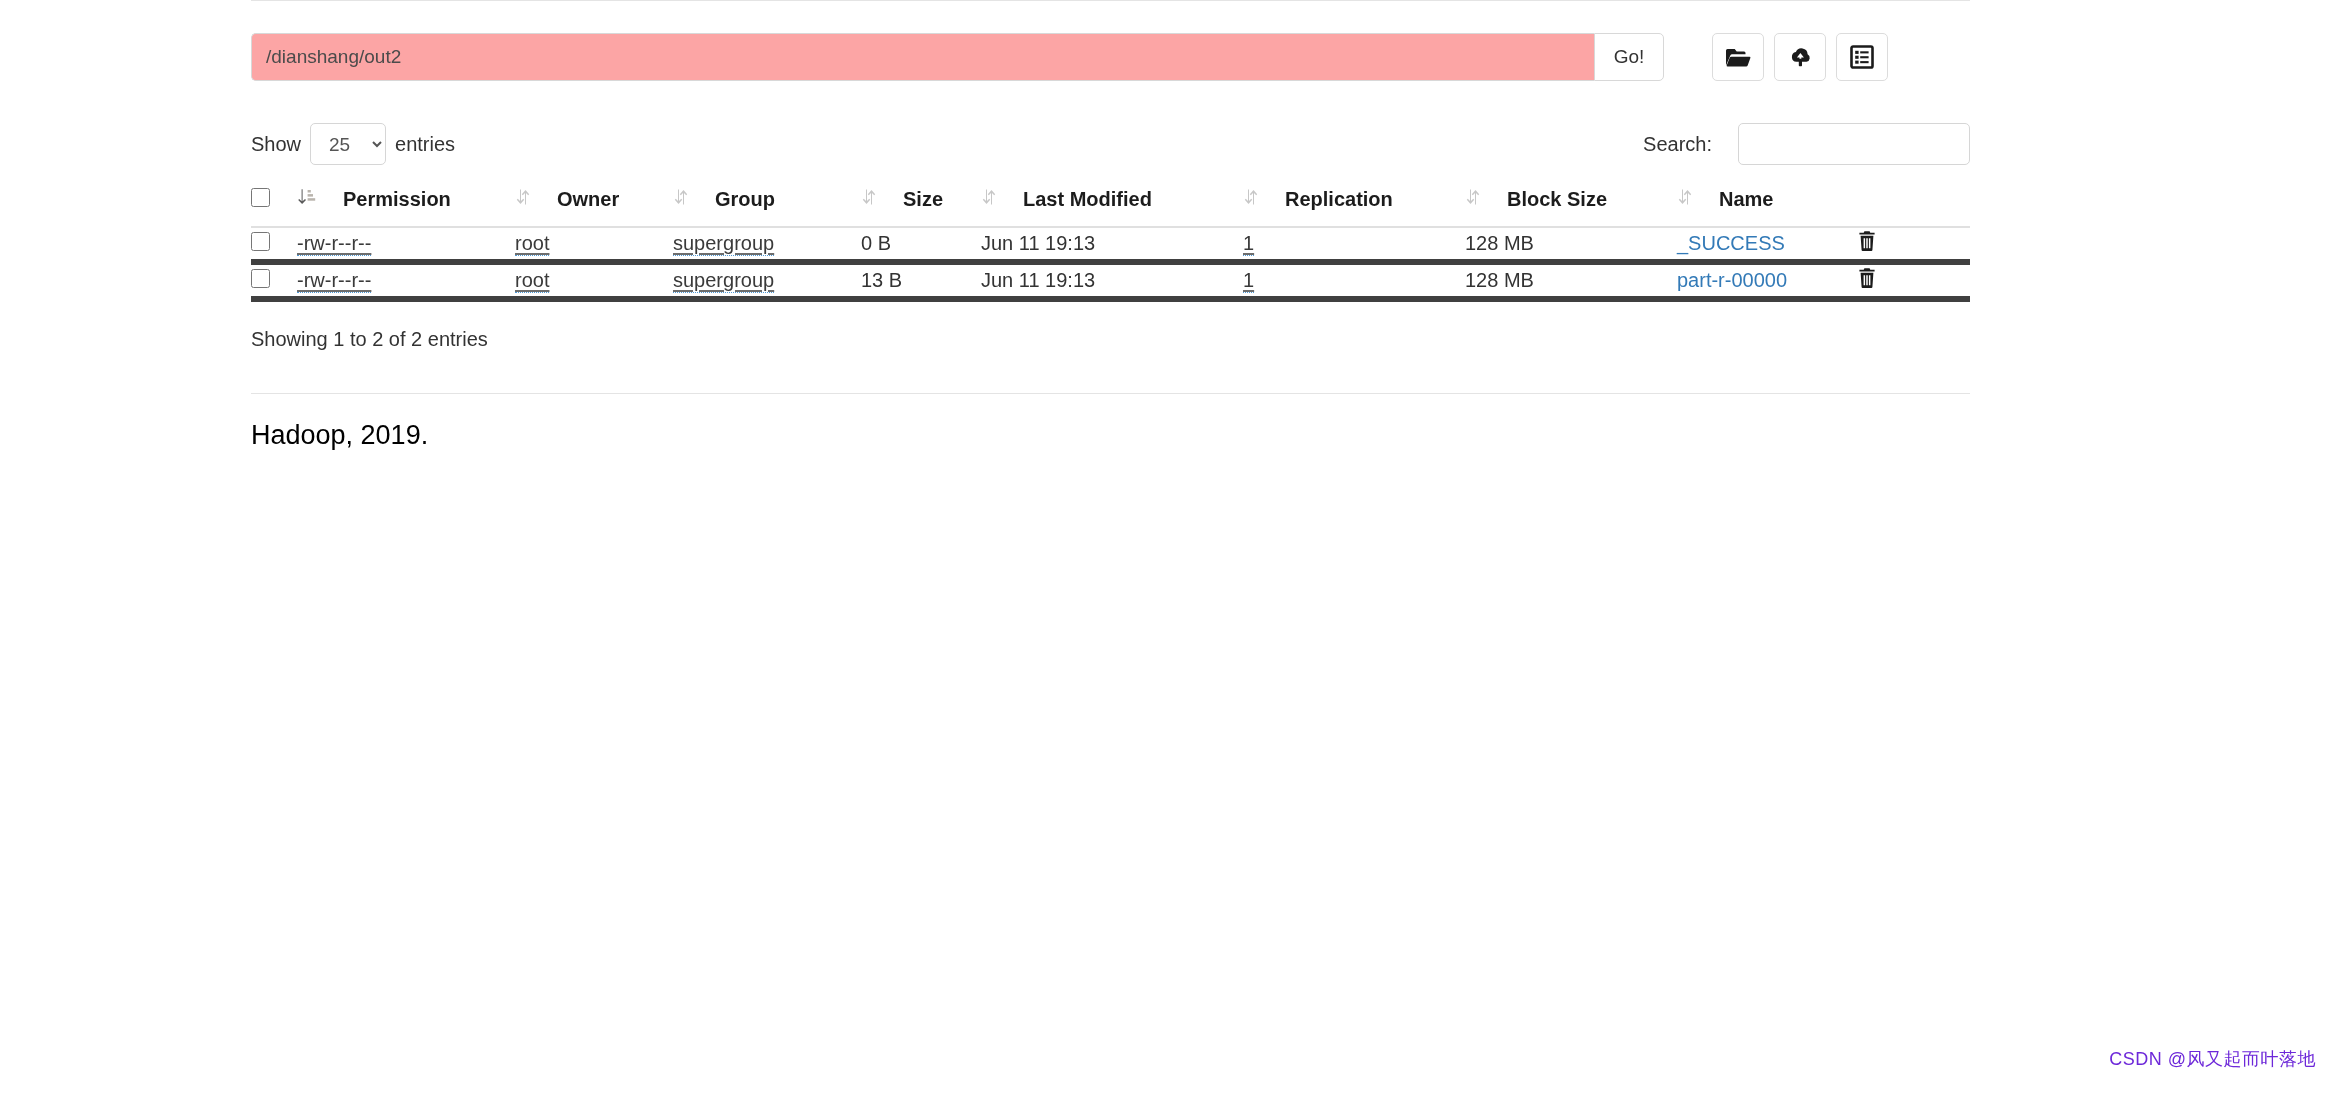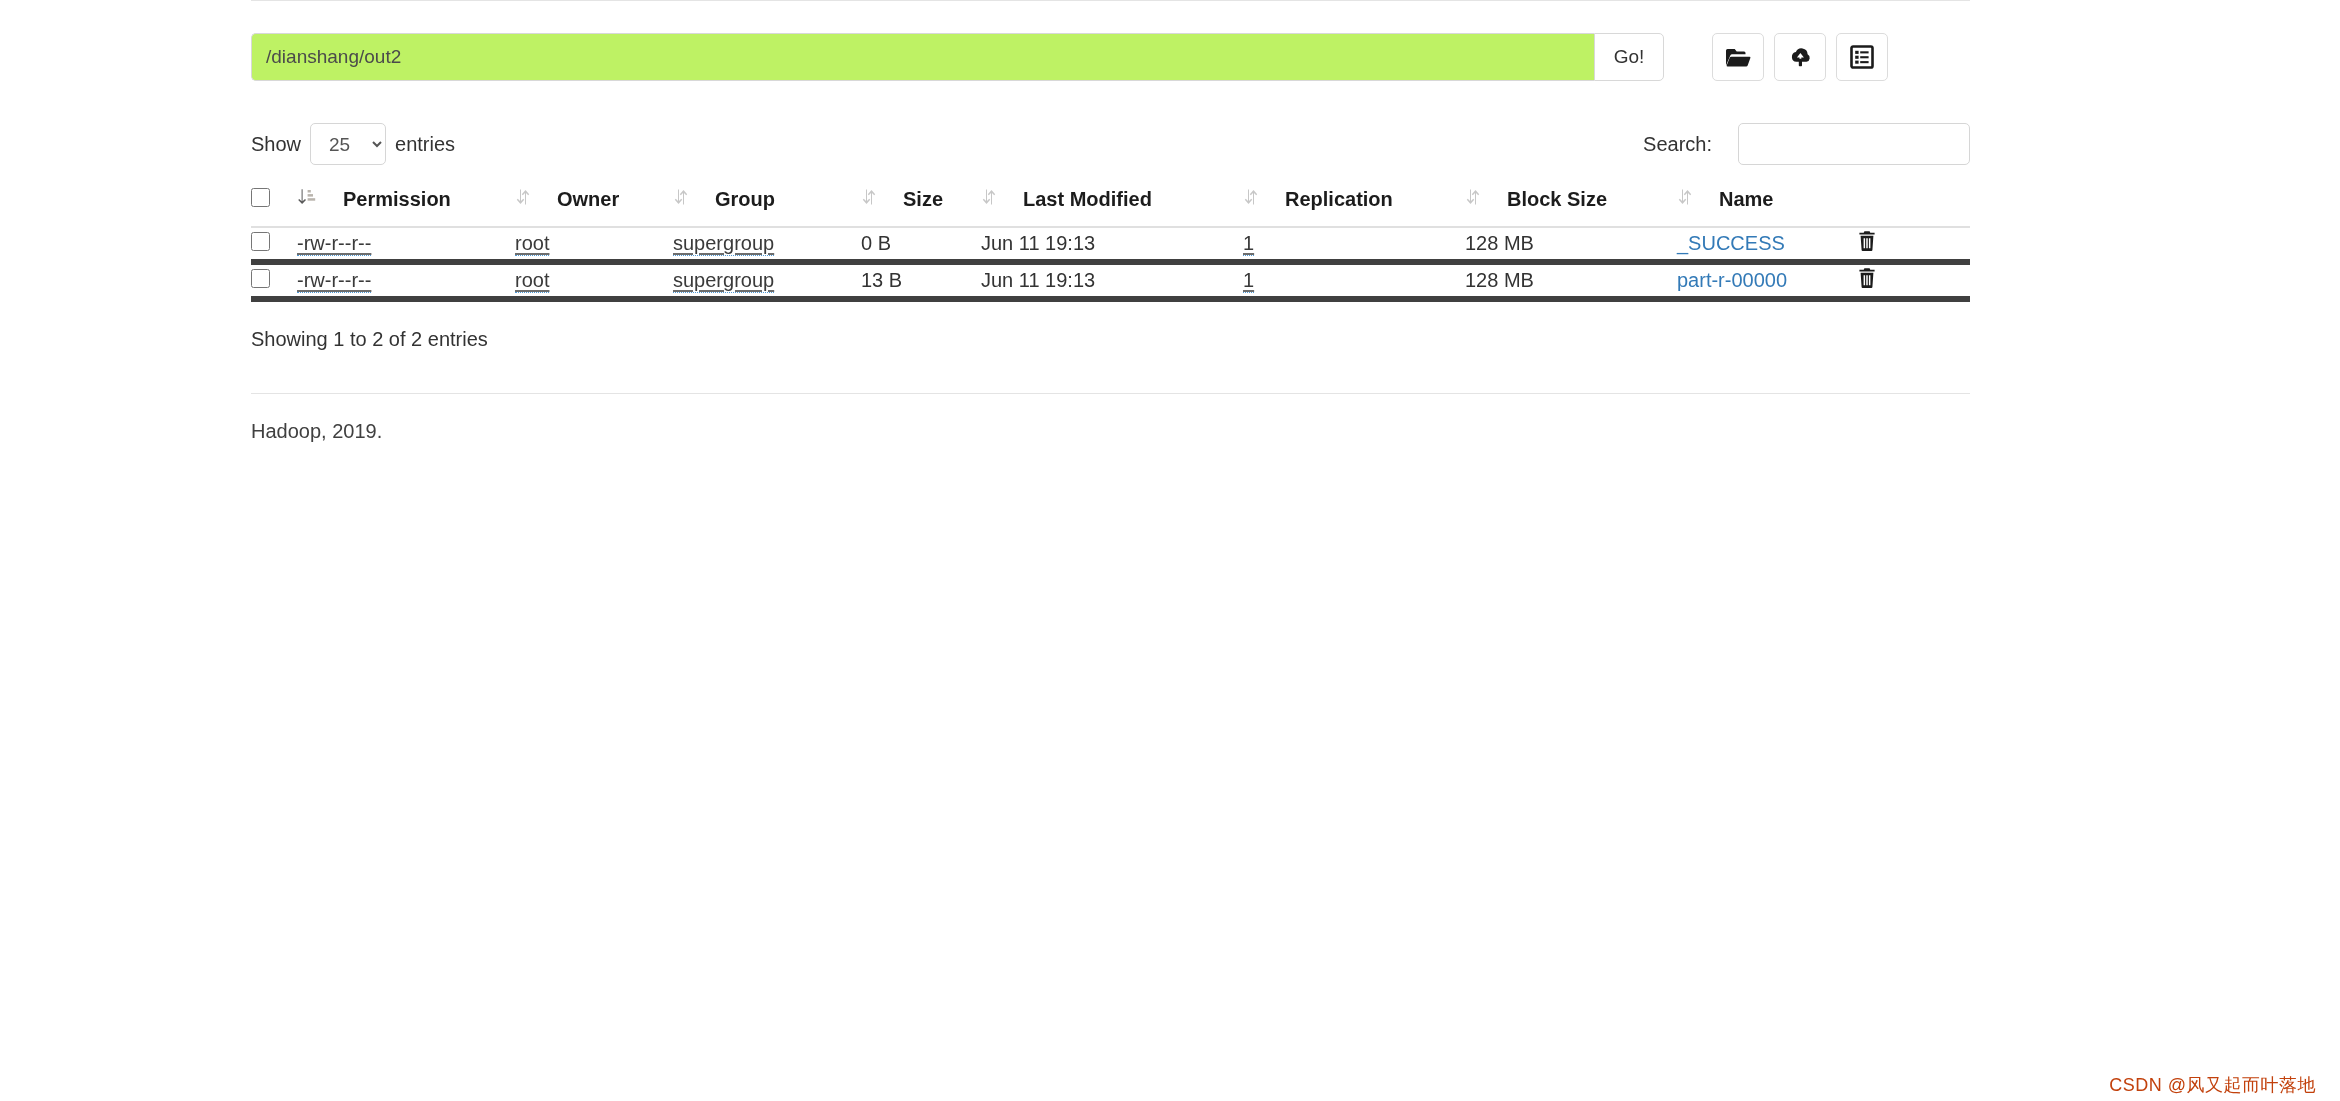--- a/index.html
+++ b/index.html
@@ -49,21 +49,21 @@
   .path-input {
     flex: 1 1 auto;
     height: 48px;
     border: 1px solid #d8d8d8;
     border-right: 0;
     border-radius: 5px 0 0 5px;
     padding: 0 14px;
     font-size: 19px;
     font-family: "Liberation Sans", sans-serif;
     color: #4b4b4b;
-    background: #bef264;
+    background: #fca5a5;
     outline: none;
   }
   .go-btn {
     height: 48px;
     min-width: 70px;
     border: 1px solid #d8d8d8;
     border-radius: 0 5px 5px 0;
     background: #ffffff;
     font-size: 19px;
     font-family: "Liberation Sans", sans-serif;
@@ -236,32 +236,32 @@
     border-right-color: #337ab7;
   }
 
   
   .footer-rule {
     border: 0;
     border-top: 1px solid #e4e4e4;
     margin: 42px 0 0 0;
   }
   .footer-text {
-    font-size: 20px;
-    color: #404040;
+    font-size: 27px;
+    color: #000000;
     padding-top: 26px;
   }
 
   
   .watermark {
     position: absolute;
     right: 24px;
-    bottom: 4px;
+    bottom: 30px;
     font-size: 18px;
-    color: #c2410c;
+    color: #6d28d9;
     letter-spacing: 0.5px;
     white-space: nowrap;
     text-align: right;
   }
 </style>
 </head>
 <body>
 
 <div class="page">
 

